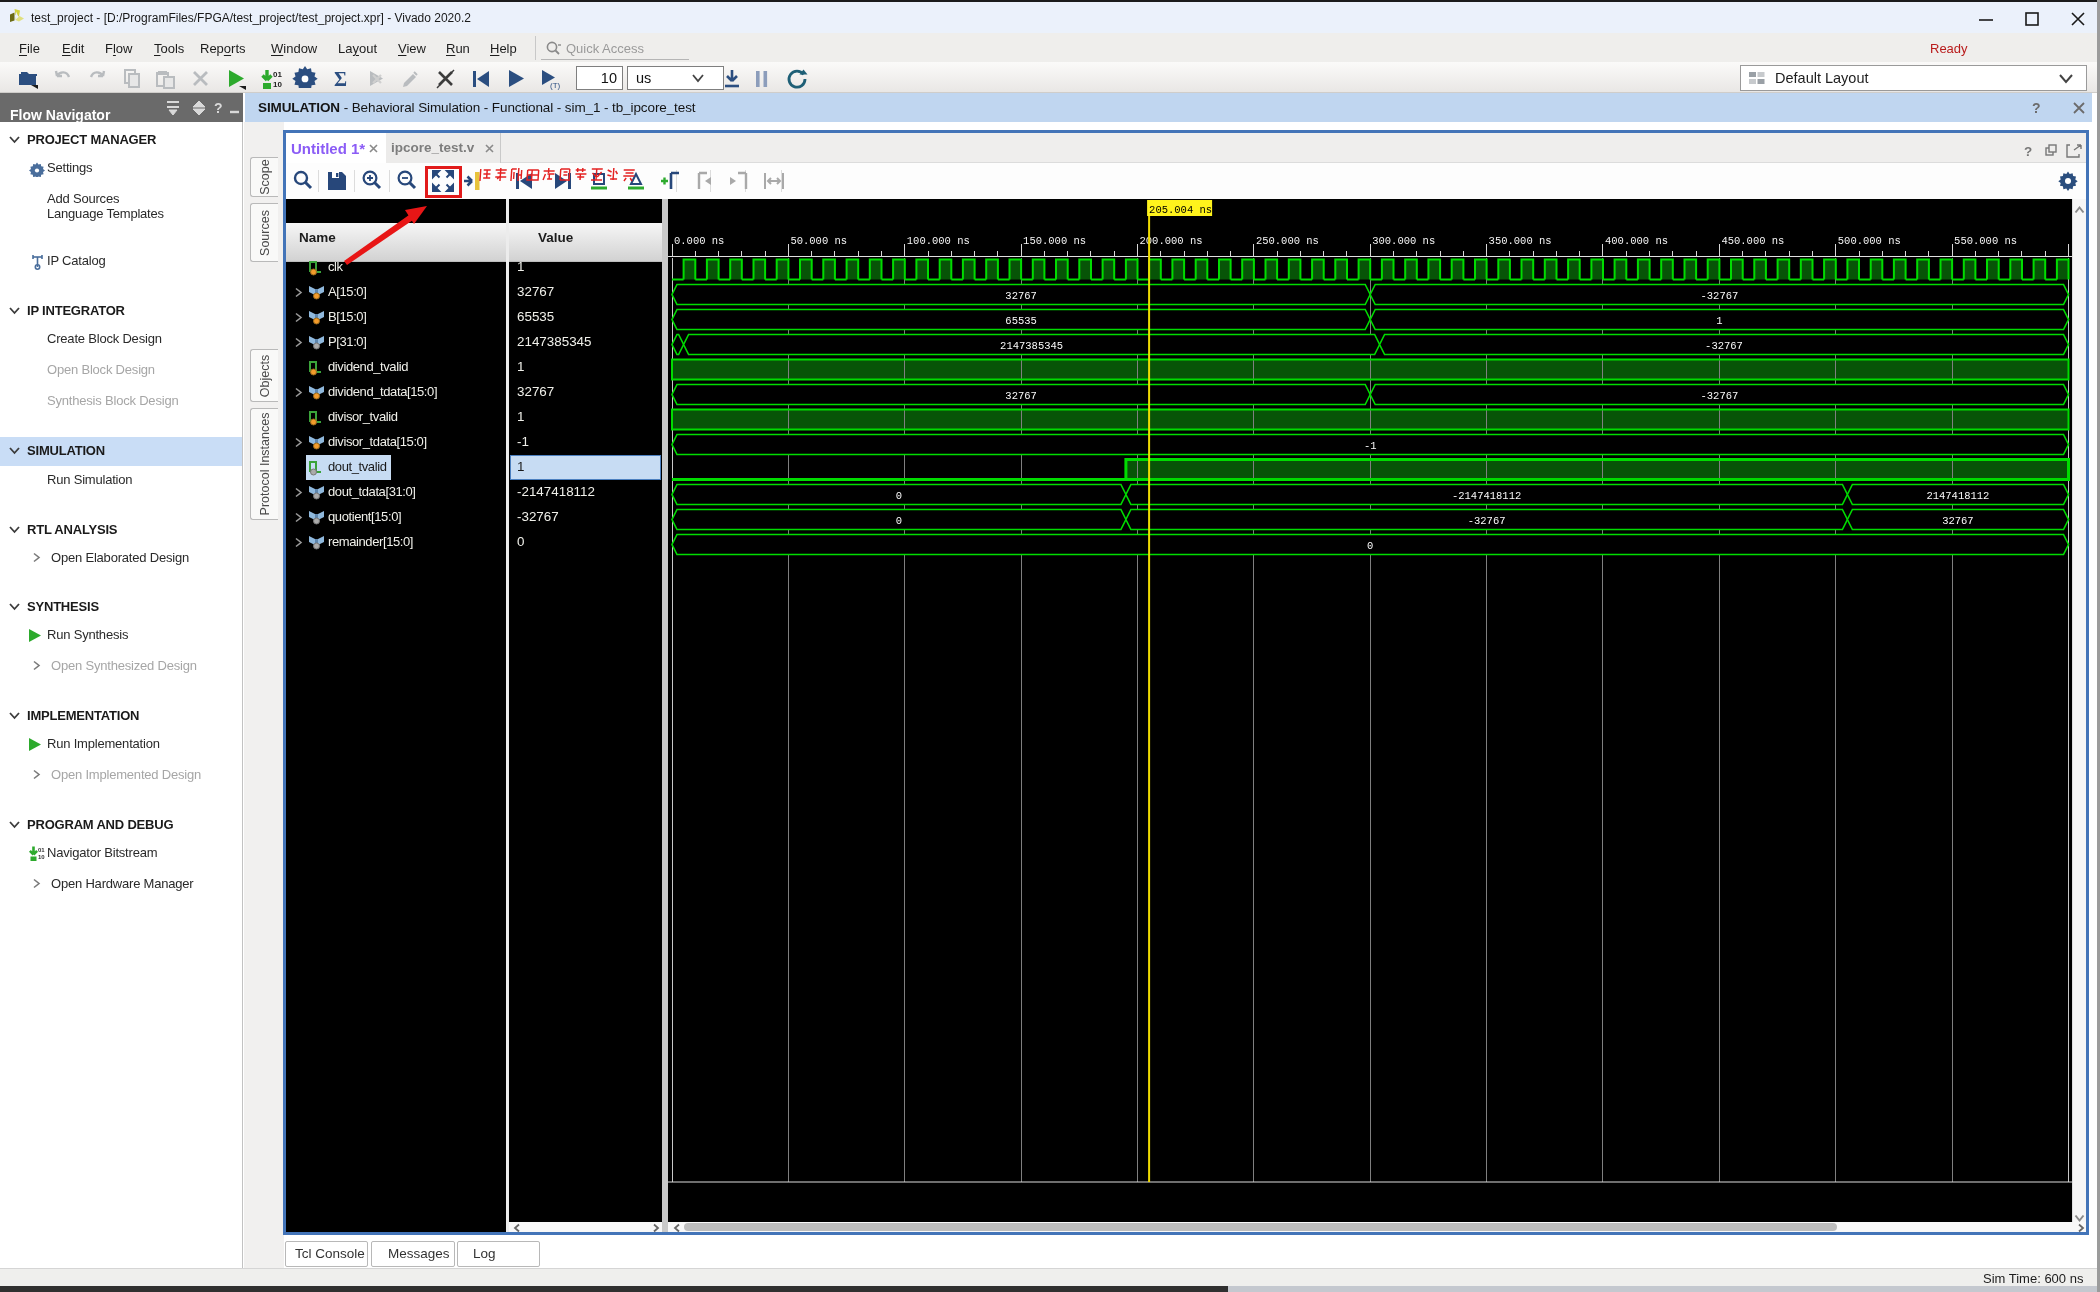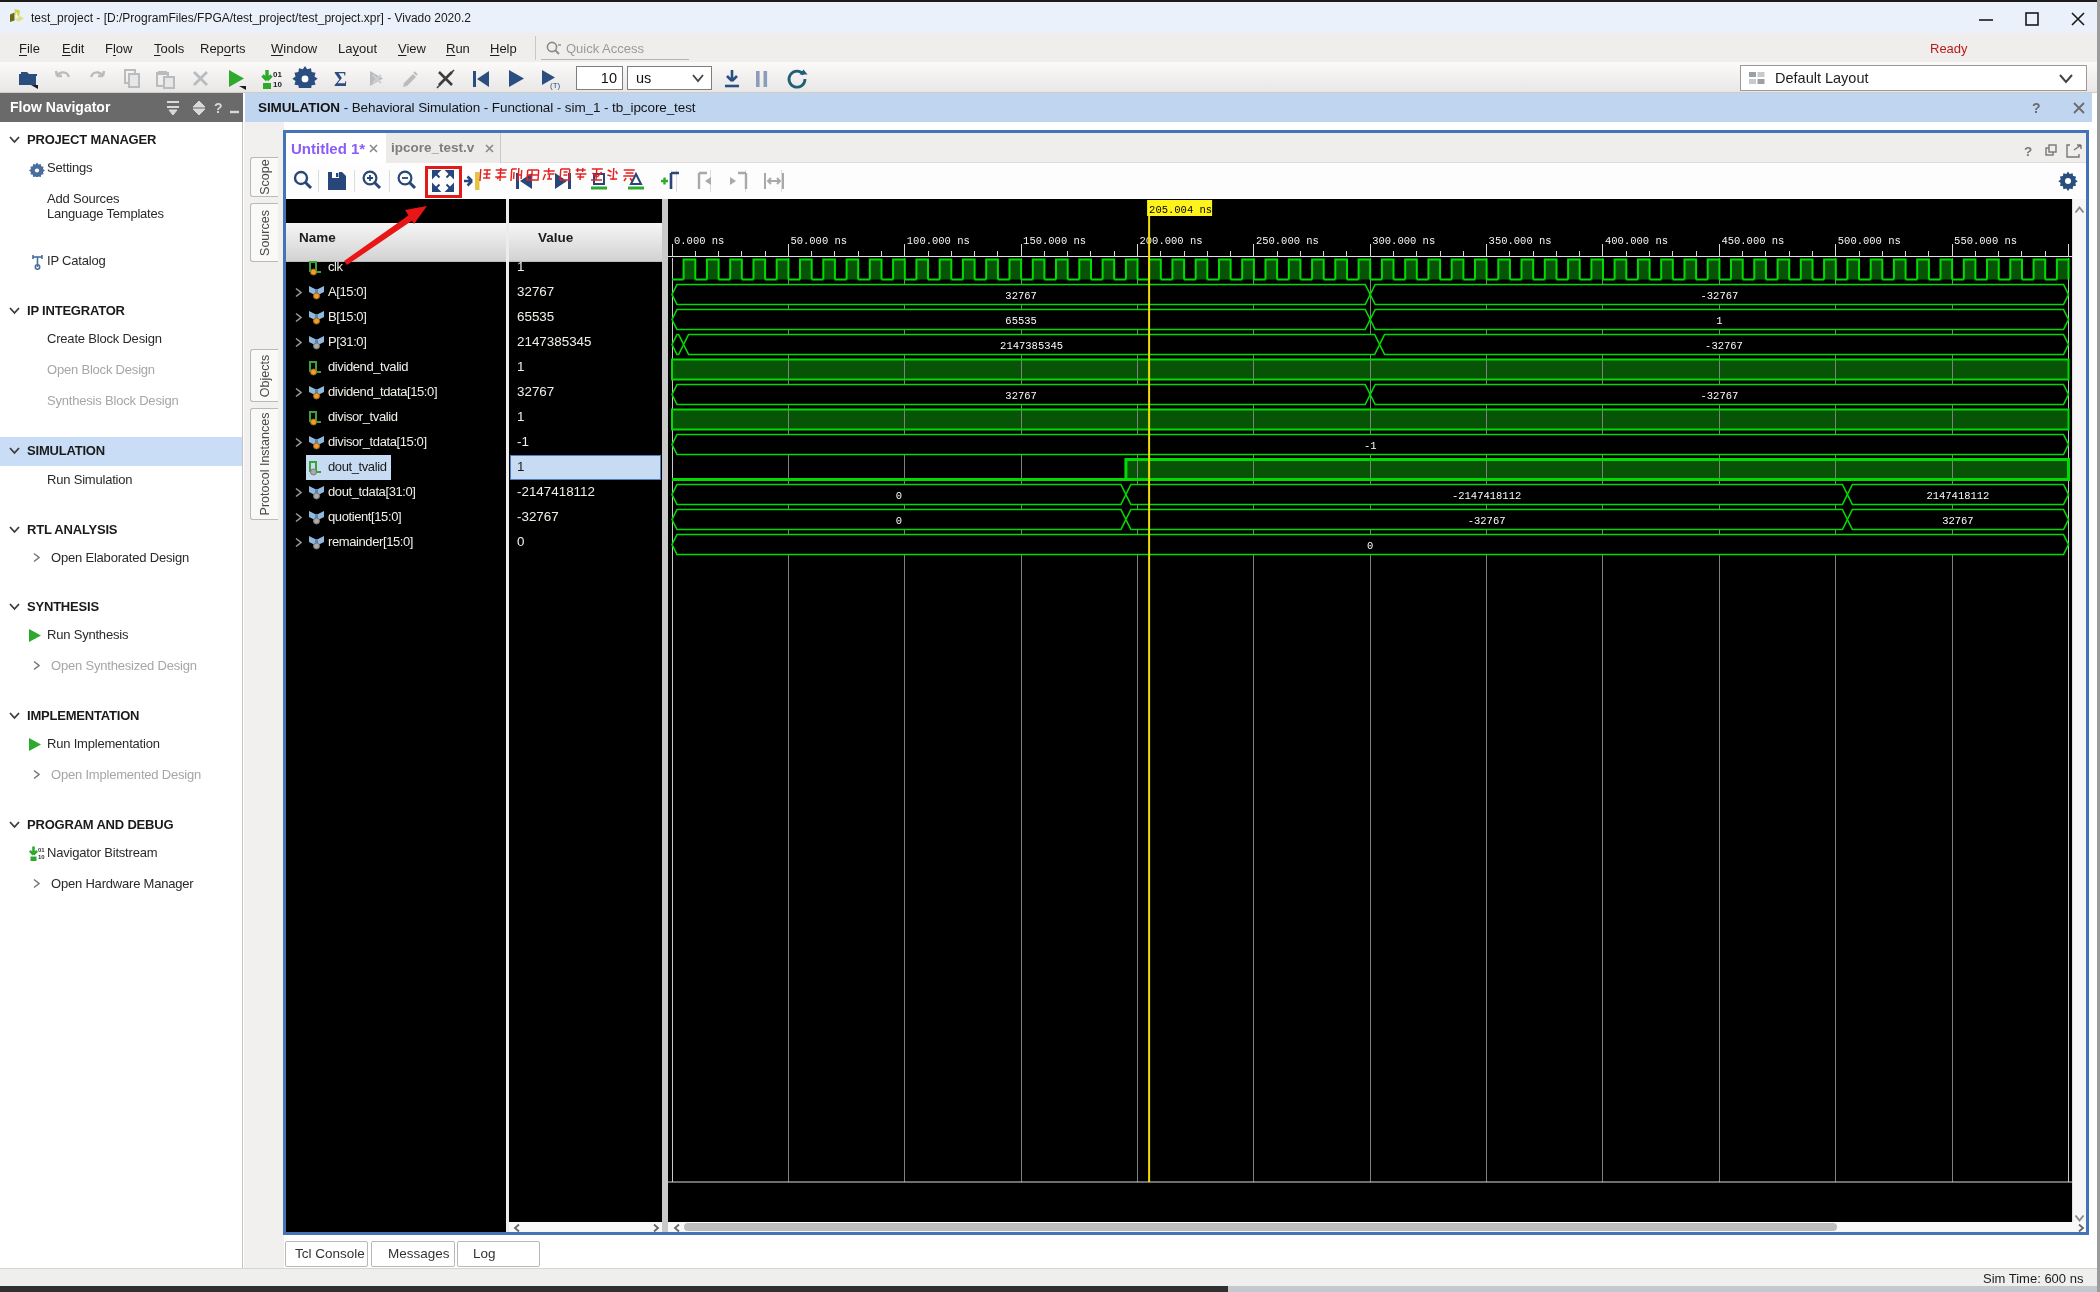--- a/index.html
+++ b/index.html
@@ -125,21 +125,21 @@
     <polygon points="21,5 21,21 9,13" fill="#2b4e80"></polygon>
   </svg>
 <svg class="abs" style="left:502px;top:66px" width="26" height="26" viewBox="0 0 26 26">
     <polygon points="7,4 22,12.5 7,21" fill="#2b4e80"></polygon>
   </svg>
 <svg class="abs" style="left:537px;top:66px" width="26" height="26" viewBox="0 0 26 26">
     <polygon points="5,4 18,11.5 5,19" fill="#2b4e80"></polygon>
     <text x="13" y="22" font-size="8" fill="#2b4e80" font-family="Liberation Sans">(T)</text>
   </svg>
 <div class="abs" style="left:576px;top:66px;width:47px;height:24px;background:#fff;border:1px solid #7f7f7f;font-size:14.5px;color:#111;text-align:right;line-height:22px;padding-right:5px">10</div>
-<div class="abs" style="left:627px;top:66px;width:85px;height:24px;background:#fff;border:1px solid #7f7f7f;font-size:14.5px;color:#111;line-height:22px;padding-left:8px">us</div>
+<div class="abs" style="left:627px;top:66px;width:97px;height:24px;background:#fff;border:1px solid #7f7f7f;font-size:14.5px;color:#111;line-height:22px;padding-left:8px">us</div>
 <svg class="abs" style="left:691px;top:73px" width="14" height="10" viewBox="0 0 14 10">
     <path d="M2 2 L7 8 L12 2" stroke="#444" stroke-width="1.8" fill="none"></path>
   </svg>
 <svg class="abs" style="left:719px;top:66px" width="26" height="26" viewBox="0 0 26 26">
     <path d="M13 4 v11 M13 15 l-5 -5 M13 15 l5 -5" stroke="#2b4e80" stroke-width="2.6" fill="none"></path>
     <path d="M6 20 h14" stroke="#2b4e80" stroke-width="2.6"></path>
   </svg>
 <svg class="abs" style="left:749px;top:66px" width="26" height="26" viewBox="0 0 26 26">
     <rect x="7" y="5" width="3.6" height="16" fill="#8c9dbb"></rect>
     <rect x="14.5" y="5" width="3.6" height="16" fill="#8c9dbb"></rect>
@@ -153,21 +153,21 @@
 <rect x="1" y="1" width="7" height="5" fill="#9aa0a6"></rect>
     <rect x="9.5" y="1" width="7" height="5" fill="#c7cacd"></rect>
 <rect x="1" y="8" width="7" height="5" fill="#c7cacd"></rect>
     <rect x="9.5" y="8" width="7" height="5" fill="#9aa0a6"></rect>
   </svg>
 <div class="abs" style="left:1775px;top:70px;font-size:14.5px;color:#1d1d1d">Default Layout</div>
 <svg class="abs" style="left:2058px;top:73px" width="16" height="11" viewBox="0 0 16 11">
     <path d="M2 2 L8 9 L14 2" stroke="#444" stroke-width="2" fill="none"></path>
   </svg>
 <div class="abs" id="fnhead">
-    <div class="abs" style="left:10px;top:6px;font-size:14px;font-weight:bold">Flow Navigator</div>
+    <div class="abs" style="left:10px;top:14px;font-size:14px;font-weight:bold">Flow Navigator</div>
     <svg class="abs" style="left:166px;top:7px" width="75" height="16" viewBox="0 0 75 16">
 <g stroke="#d9d9d9" fill="#d9d9d9">
         <path d="M1 2 h12" stroke-width="2"></path>
         <path d="M1 7 h12" stroke-width="2"></path>
         <polygon points="3,10 11,10 7,15"></polygon>
 <polygon points="27,7 33,1 39,7"></polygon>
         <polygon points="27,9 33,15 39,9"></polygon>
 <text x="48" y="13" font-size="14" font-weight="bold" stroke="none" font-family="Liberation Sans">?</text>
 <path d="M64 12 h9" stroke-width="2.4"></path>
       </g>

